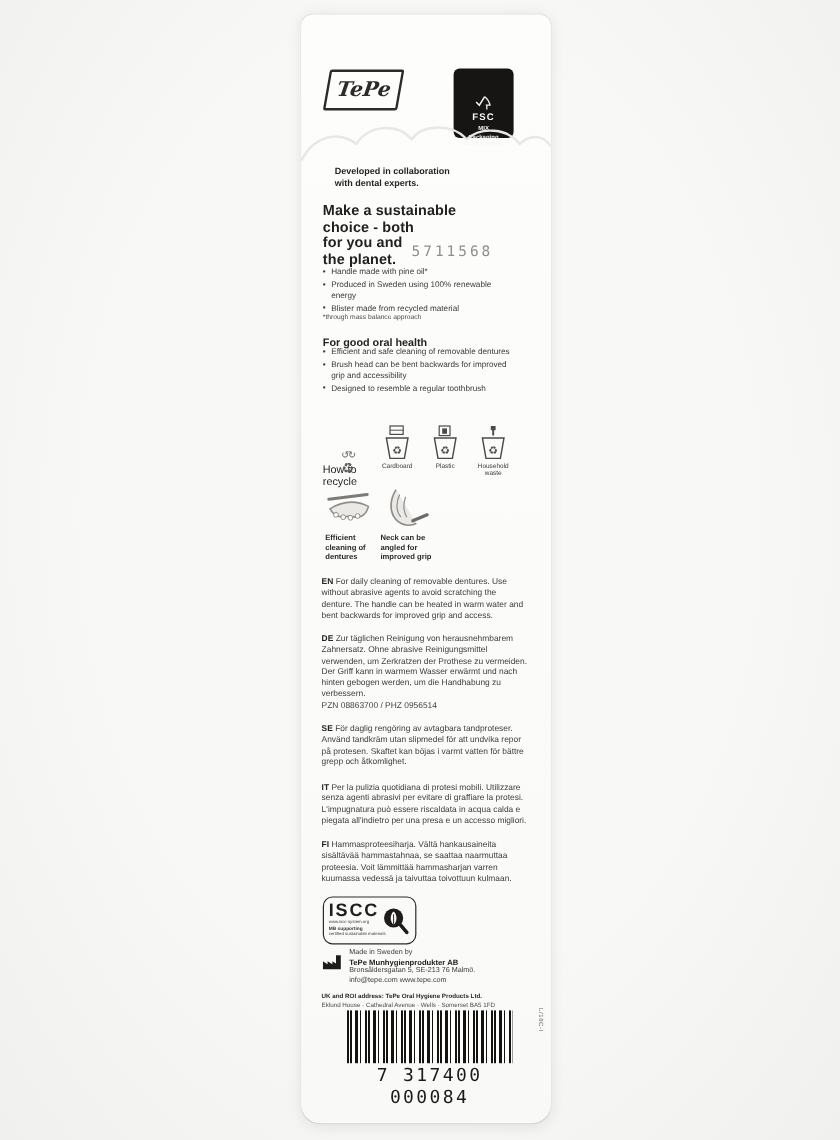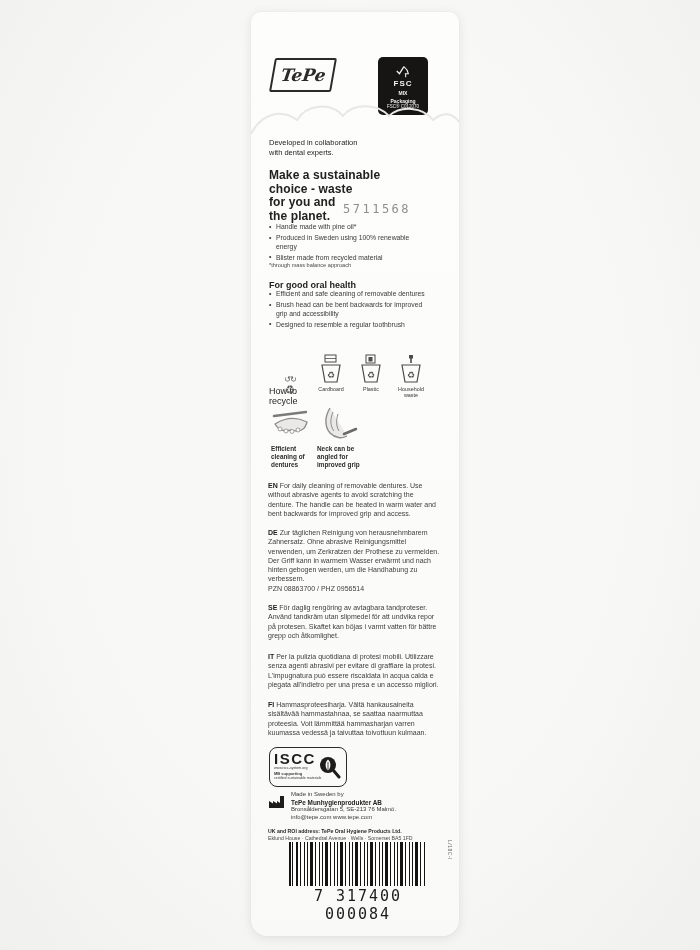--- a/index.html
+++ b/index.html
@@ -23,30 +23,30 @@
     border:2px solid #2c2b29;transform:skewX(-10deg);
     display:flex;align-items:center;justify-content:center;border-radius:2px;
   }
   .logo-box span{
     font-family:"DejaVu Serif", serif;font-style:italic;font-weight:bold;
     font-size:17px;color:#2c2b29;letter-spacing:0px;transform:skewX(2deg);
   }
   
   .fsc{
     left:127px;top:45px;width:50px;height:58px;background:#161513;
-    border-radius:5px;color:#f4f3f1;text-align:center;padding-top:6px;box-sizing:border-box;
+    border-radius:5px;color:#f4f3f1;text-align:center;padding-top:20px;box-sizing:border-box;
   }
   .fsc svg{display:block;margin:0 auto;}
   .fsc-name{font-size:8px;font-weight:bold;letter-spacing:1px;line-height:8px;margin-top:1px;}
   .fsc-sm{font-size:4.5px;line-height:6px;}
   .fsc-sm.b{font-weight:bold;font-size:5px;margin-top:2px;}
   
   .wave{left:0;top:86px;}
   
-  .developed{left:18px;top:126px;font-size:7.5px;font-weight:normal;line-height:9.5px;color:#262522;}
+  .developed{left:28px;top:126px;font-size:7.5px;font-weight:bold;line-height:9.5px;color:#262522;}
   .headline{left:18px;top:157px;font-size:12px;font-weight:bold;line-height:13.5px;color:#222120;letter-spacing:.1px;}
   .stamp{
     left:92px;top:190px;font-family:"DejaVu Sans Mono", monospace;
     font-size:12px;color:#8f8e8c;letter-spacing:2.5px;
   }
   .blist{left:18px;margin:0;padding:0;list-style:none;width:160px;}
   .blist li{
     font-size:6.8px;line-height:8.6px;color:#3b3a37;position:relative;
     padding-left:7px;margin-bottom:2.6px;
   }
@@ -134,21 +134,21 @@
     <div class="fsc-sm">FSC® C012070</div>
   </div>
 
   <svg class="abs wave" width="208" height="46" viewBox="0 0 208 46">
     <path d="M0 36 C10 16 30 10 46 22 C56 6 80 4 92 18 C102 5 126 5 138 18 C150 7 172 9 182 22 C192 13 202 15 208 24" fill="none" stroke="#e8e7e4" stroke-width="2"></path>
   </svg>
 
   <div class="abs developed pre">Developed in collaboration
 with dental experts.</div>
   <div class="abs headline pre">Make a sustainable
-choice - waste
+choice - both
 for you and
 the planet.</div>
   <div class="abs stamp">5711568</div>
 
   <ul class="abs blist blist1">
     <li>Handle made with pine oil*</li>
     <li>Produced in Sweden using 100% renewable energy</li>
     <li>Blister made from recycled material</li>
   </ul>
   <div class="abs footnote">*through mass balance approach</div>

